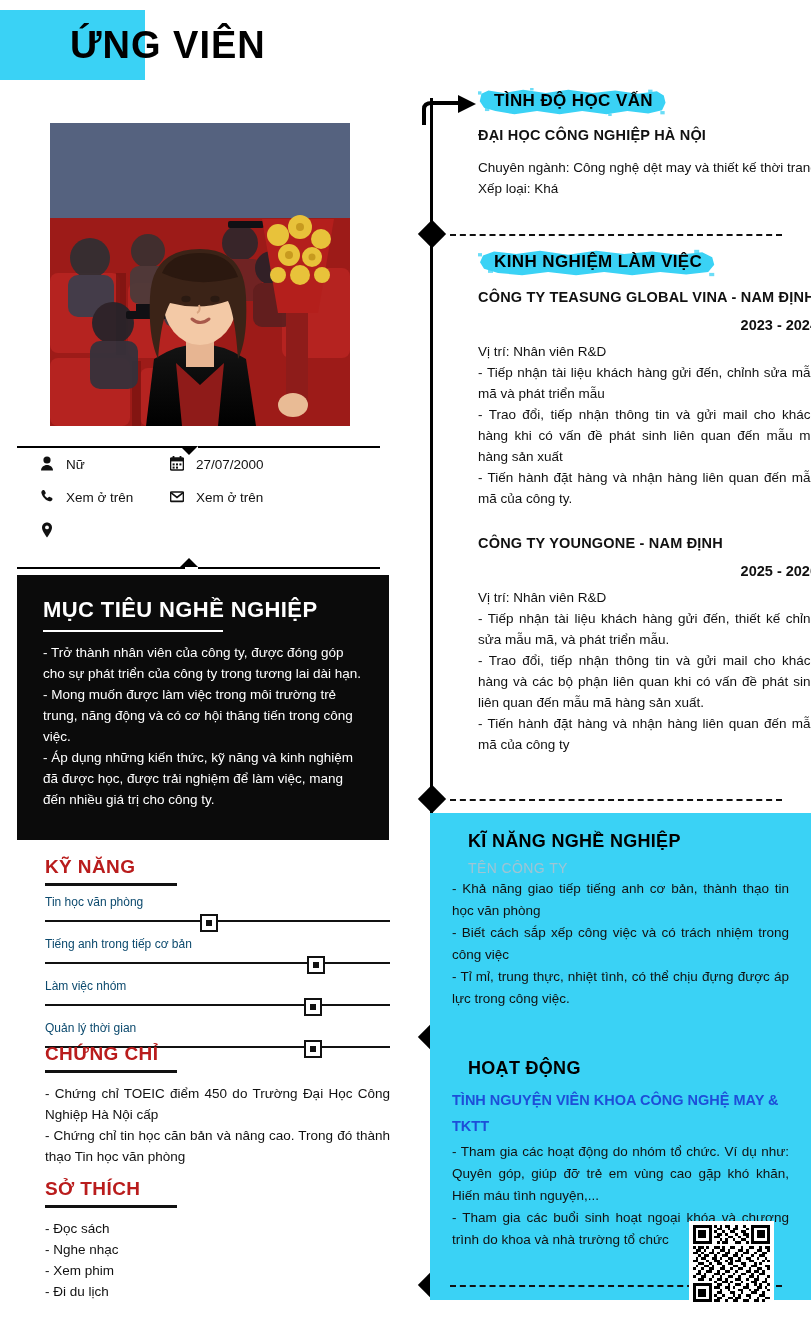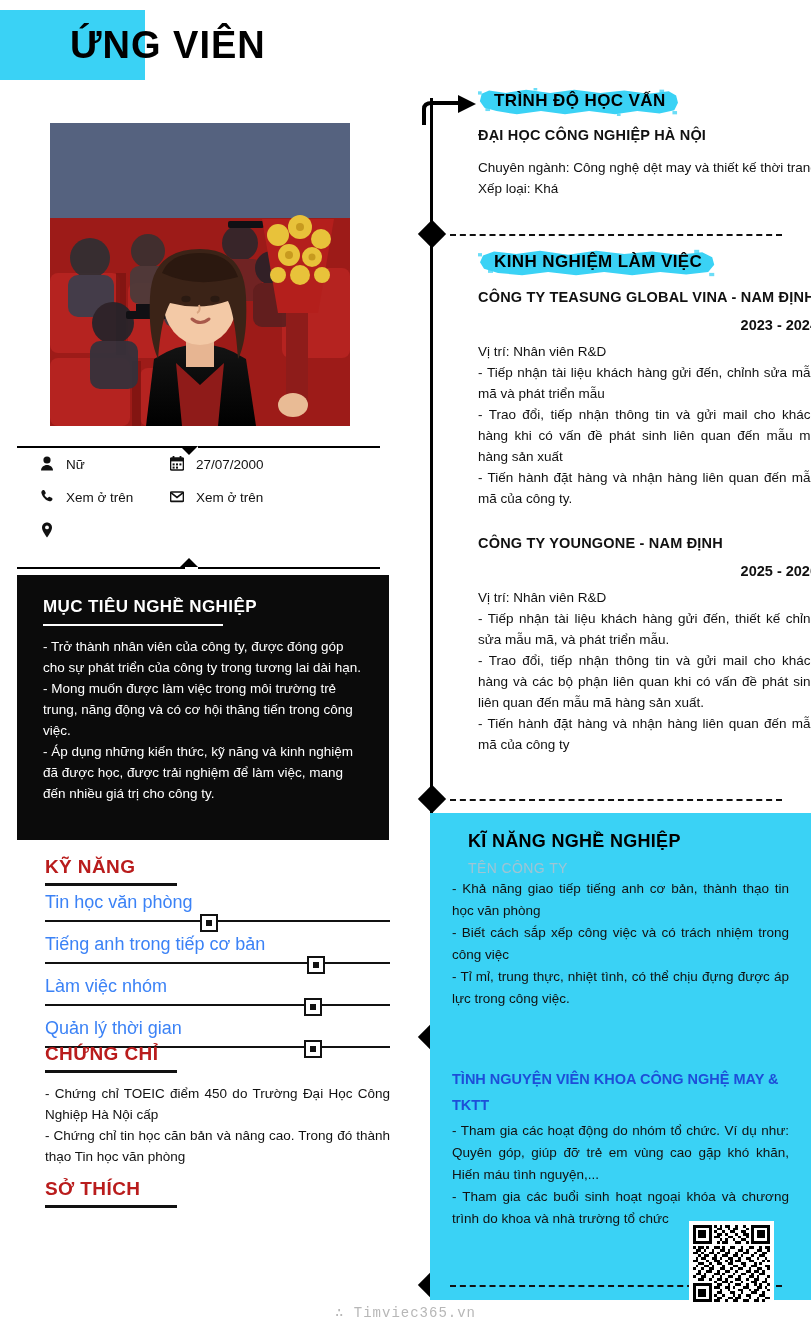--- a/index.html
+++ b/index.html
@@ -52,37 +52,37 @@
   .c-left{width:130px;flex:0 0 130px;display:flex;}
   .c-right{display:flex;flex:1;}
 
   
   .objbox{
     position:absolute;left:17px;top:575px;width:372px;height:265px;
     background:#0b0b0b;color:#fff;
   }
   .objbox h2{
     margin:0;padding:22px 0 0 26px;
-    font-size:17px;font-weight:bold;letter-spacing:.4px;
+    font-size:22px;font-weight:bold;letter-spacing:.4px;
   }
   .objbox .ul{margin:7px 0 0 26px;width:180px;height:2px;background:#fff;}
   .objbox p{
     margin:10px 26px 0 26px;font-size:13.5px;line-height:21px;
     text-align:left;white-space:pre-line;
   }
 
   
   .lsec{position:absolute;left:45px;width:345px;}
   .lsec h2{margin:0;font-size:19px;font-weight:bold;letter-spacing:.4px;color:#b91c1c;}
   .lsec .ul{margin-top:5px;width:132px;height:3px;background:#111;}
   .lsec .body{margin-top:10px;font-size:13.5px;line-height:21px;color:#111;}
 
   
   .skill{margin-top:7px;position:relative;}
-  .skill .nm{font-size:18px;color:#3b82f6;line-height:19px;}
+  .skill .nm{font-size:12px;color:#0c4a6e;line-height:19px;}
   .bar{position:relative;height:14px;margin-top:2px;}
   .bar .ln{position:absolute;left:0;right:0;top:6px;height:2px;background:#111;}
   .bar .kn{
     position:absolute;top:0;width:14px;height:14px;
     background:#fff;border:2px solid #111;
     display:flex;align-items:center;justify-content:center;
     transform:translateX(-7px);
   }
   .bar .kn i{display:block;width:6px;height:6px;background:#111;}
 
@@ -349,20 +349,26 @@
   <div class="lsec" style="top:1043px;">
     <h2>CHỨNG CHỈ</h2>
     <div class="ul"></div>
     <div class="body justify" style="white-space:pre-line;">- Chứng chỉ TOEIC điểm 450 do Trường Đại Học Công Nghiệp Hà Nội cấp
 - Chứng chỉ tin học căn bản và nâng cao. Trong đó thành thạo Tin học văn phòng</div>
   </div>
 
   <div class="lsec" style="top:1178px;">
     <h2>SỞ THÍCH</h2>
     <div class="ul"></div>
+    <div class="body">
+      <div>- Đọc sách</div>
+      <div>- Nghe nhạc</div>
+      <div>- Xem phim</div>
+      <div>- Đi du lịch</div>
+    </div>
   </div>
 
   <div class="tl"></div>
   <div class="tl-arrow">
     <svg width="62" height="32" viewBox="0 0 62 32">
       <path d="M6 30 L6 14 Q6 8 14 8 L44 8" fill="none" stroke="#000" stroke-width="4"></path>
       <path d="M40 0 L58 9 L40 18 Z" fill="#000"></path>
     </svg>
   </div>
   <div class="dia" style="left:422px;top:224px;"></div>
@@ -376,21 +382,21 @@
         <path d="M4 7 L12 3 L30 6 L52 2 L78 6 L104 2 L132 6 L158 3 L184 7 L206 4 L214 9 L216 18 L212 27 L196 31 L172 28 L148 32 L120 28 L94 32 L68 28 L42 32 L20 28 L7 24 L2 16 Z" fill="#3ad2f5"></path>
         <g fill="#3ad2f5" opacity=".75">
           <rect x="0" y="4" width="4" height="4"></rect>
             <rect x="8" y="24" width="5" height="4"></rect>
           <rect x="196" y="2" width="5" height="4"></rect>
             <rect x="210" y="28" width="5" height="4"></rect>
           <rect x="60" y="0" width="4" height="3"></rect>
             <rect x="150" y="31" width="4" height="3"></rect>
         </g>
       </svg>
-      <span>TRÌNH ĐỘ HỌC VẤN</span>
+      <span>TÌNH ĐỘ HỌC VẤN</span>
     </div>
     <div class="r-org" style="margin-top:11px;">ĐẠI HỌC CÔNG NGHIỆP HÀ NỘI</div>
     <div class="r-body" style="margin-top:14px;">Chuyên ngành: Công nghệ dệt may và thiết kế thời trang</div>
     <div class="r-sub">Xếp loại: Khá</div>
   </div>
 
   <div class="dash" style="left:450px;top:234px;width:332px;"></div>
 
   <div class="rsec" style="left:478px;top:249px;">
     <div class="brush">
@@ -434,20 +440,21 @@
       <div class="cb-body justify" style="margin-top:2px;margin-left:-16px;white-space:pre-line;">- Khả năng giao tiếp tiếng anh cơ bản, thành thạo tin học văn phòng
 - Biết cách sắp xếp công việc và có trách nhiệm trong công việc
 - Tỉ mỉ, trung thực, nhiệt tình, có thể chịu đựng được áp lực trong công việc.</div>
     </div>
   </div>
 
   <div class="dash" style="left:450px;top:1037px;width:332px;"></div>
 
   <div class="cyanbox" style="top:1028px;width:381px;height:272px;">
     <div class="cb-inner" style="padding-top:30px;padding-left:38px;padding-right:22px;">
+      <div class="cb-h">HOẠT ĐỘNG</div>
       <div class="cb-sub" style="margin-top:8px;margin-left:-16px;">TÌNH NGUYỆN VIÊN KHOA CÔNG NGHỆ MAY &amp; TKTT</div>
       <div class="cb-body justify" style="margin-top:2px;margin-left:-16px;white-space:pre-line;">- Tham gia các hoạt động do nhóm tổ chức. Ví dụ như: Quyên góp, giúp đỡ trẻ em vùng cao gặp khó khăn, Hiến máu tình nguyện,...
 - Tham gia các buổi sinh hoạt ngoại khóa và chương trình do khoa và nhà trường tổ chức</div>
     </div>
   </div>
 
   <div class="dash" style="left:450px;top:1285px;width:332px;"></div>
 
   <div class="qr">
     <svg width="77" height="77" viewBox="0 0 29 29" shape-rendering="crispEdges" aria-hidden="true">
@@ -647,15 +654,14 @@
         <rect x="8" y="28" width="2" height="1"></rect>
           <rect x="12" y="28" width="1" height="1"></rect>
           <rect x="15" y="28" width="2" height="1"></rect>
           <rect x="19" y="28" width="2" height="1"></rect>
           <rect x="23" y="28" width="2" height="1"></rect>
           <rect x="26" y="28" width="1" height="1"></rect>
       </g>
     </svg>
   </div>
 
-  <div class="foot">∴ Timviec365.vn</div>
 
 </div>
 
 </body></html>

